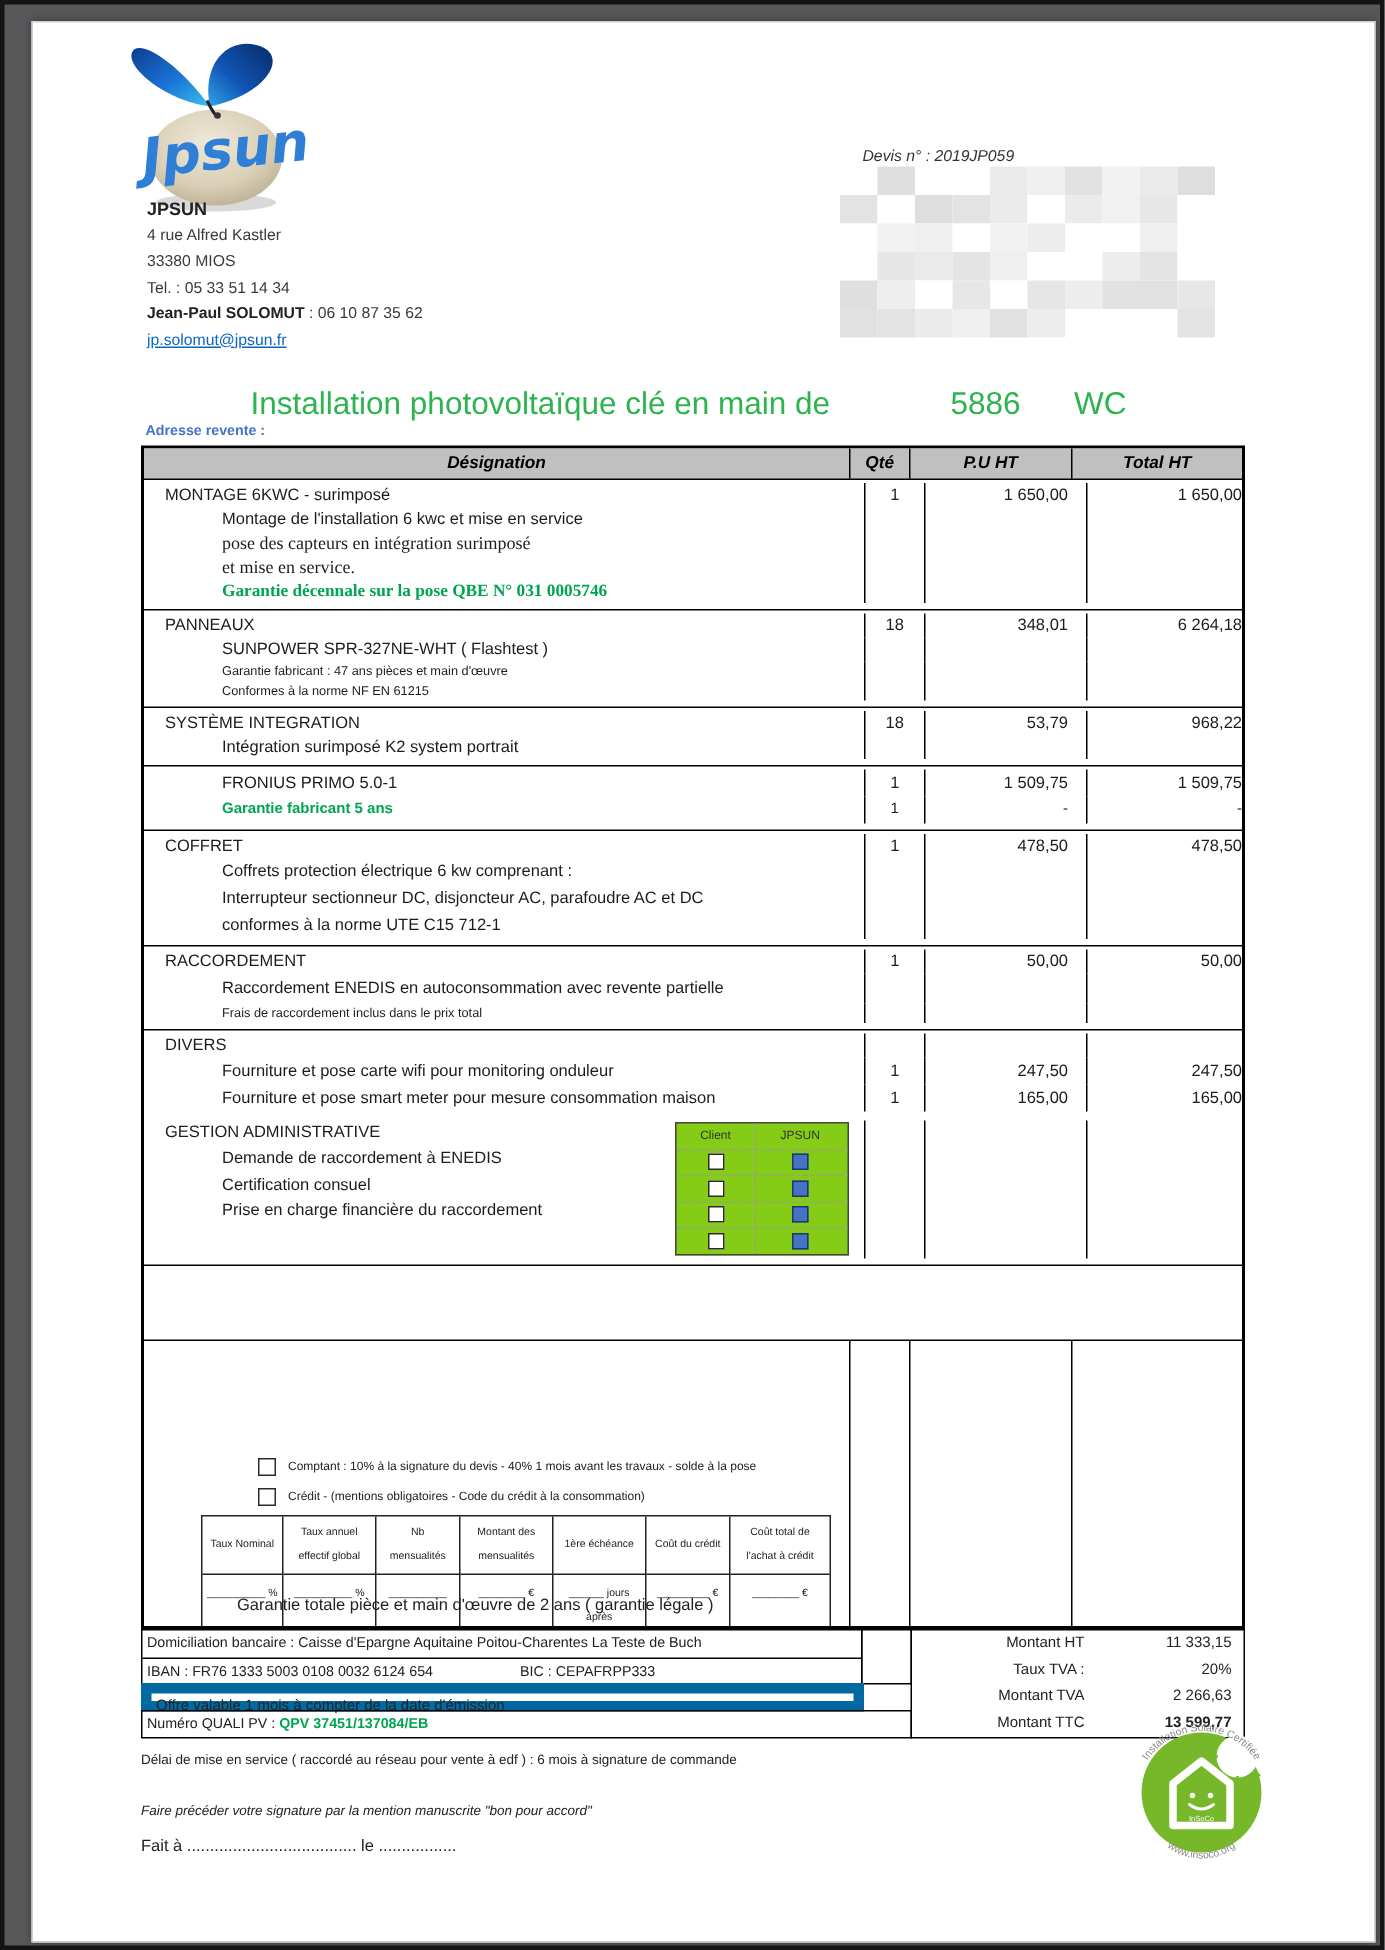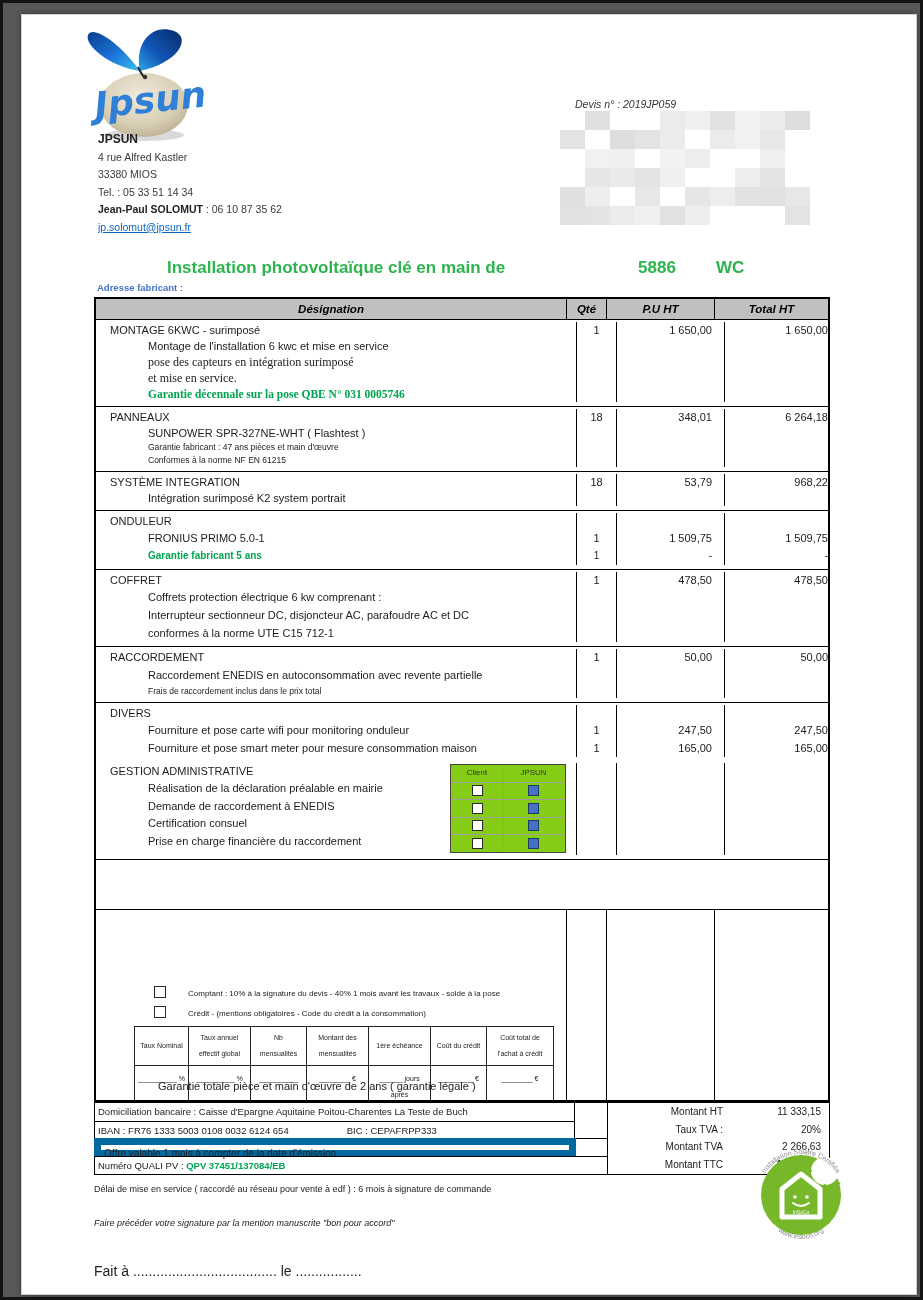--- a/index.html
+++ b/index.html
@@ -11,21 +11,21 @@
   .logo{position:absolute;left:60px;top:8px;width:130px;height:122px}
   .company{position:absolute;left:76px;top:116px;font-size:10.5px;color:#3a3a3a;line-height:17.5px}
   .company .cname{font-weight:bold;color:#222;font-size:12px}
   .company .bold{font-weight:bold;color:#222}
   .company a{color:#0a66c2;text-decoration:underline}
   .devis-no{position:absolute;left:553px;top:83px;font-style:italic;font-size:10.5px;color:#333}
   .redacted{position:absolute;left:538px;top:96px;display:grid;grid-template-columns:repeat(10,25px);grid-auto-rows:19px}
 
   
   .main{position:absolute;left:72px;top:243px;width:736px}
-  .titlebar{position:relative;height:24px;color:var(--title-green);font-weight:bold;font-size:17px}
+  .titlebar{position:relative;height:24px;color:var(--title-green);font-weight:normal;font-size:21px}
   .titlebar .t-main{position:absolute;left:73px;top:0}
   .titlebar .t-kw{position:absolute;left:528px;top:0;width:70px;text-align:center}
   .titlebar .t-unit{position:absolute;left:622px;top:0}
   .adresse{height:15px;font-size:9.5px;font-weight:bold;color:var(--blue-label);padding-left:3px}
 
   
   .itable{border:2px solid #000;width:736px;box-sizing:border-box}
   .thead{display:grid;grid-template-columns:470px 40px 108px 114px;background:var(--header-gray);border-bottom:1.5px solid #000;font-weight:bold;font-style:italic;font-size:11.5px;height:20px;line-height:20px}
   .thead div{text-align:center}
   .thead div + div{border-left:1px solid #000}
@@ -61,21 +61,21 @@
   .mrow .mc:first-child{height:100%;display:flex;align-items:center;justify-content:center}
   .mhead{font-size:8px;color:#333}
   .cb{width:11px;height:11px;border:1.5px solid #2b2b2b;background:#fff;box-sizing:border-box}
   .cb.filled{background:var(--check-blue);border-color:#1f3864}
 
   
   .erow{height:43px}
   .prow{height:190px;padding:0}
   .prow .tline{height:100%}
   .pay-cell{position:relative}
-  .p-opt{position:absolute;left:58px;display:flex;align-items:flex-start;gap:22px;font-size:8px;color:#222}
+  .p-opt{position:absolute;left:76px;display:flex;align-items:center;gap:8px;font-size:8px;color:#222}
   .p-opt .cb2{width:12px;height:12px;border:1.5px solid #2b2b2b;background:#fff;box-sizing:border-box;flex:0 0 auto}
   .credit{position:absolute;left:38px;top:116px;display:grid;border:1.5px solid #222;font-size:7px;background:#fff}
   .credit .ch{border-right:1px solid #222;border-bottom:1px solid #222;text-align:center;padding:3px 1px;display:flex;align-items:center;justify-content:center;min-height:24px;white-space:pre-line}
   .credit .cv{border-right:1px solid #222;text-align:center;padding:5px 1px 4px;white-space:pre-line}
   .credit .ch:nth-child(7n),.credit .cv:nth-child(7n){border-right:none}
   .p-gar{position:absolute;left:62px;top:168px;font-size:11px;color:#222}
 
   
   .fgrid{position:relative;width:736px;height:74px;font-size:9.5px;color:#222}
   .fbox1{position:absolute;left:0;top:0;width:481px;height:37px;border:1px solid #000;box-sizing:border-box}
@@ -87,21 +87,21 @@
   .fquali{position:absolute;left:0;top:54px;width:514px;height:19px;border:1px solid #000;box-sizing:border-box;line-height:17px;padding-left:3px}
   .fquali .qv{color:var(--green-bold);font-weight:bold}
   .ftotals{position:absolute;left:513px;top:0;width:223px;height:73px;border:1.5px solid #000;box-sizing:border-box}
   .trowt{display:flex;height:17.5px;line-height:17.5px;font-size:10px}
   .trowt .tl{width:115px;text-align:right}
   .trowt .tv{flex:1;text-align:right;padding-right:8px}
   .trowt.ttc .tv{font-weight:bold}
 
   .fnote1{margin-top:8px;font-size:9px;color:#222}
   .fnote2{margin-top:24px;font-size:9px;font-style:italic;color:#222}
-  .fnote3{margin-top:35px;font-size:14px;color:#222}
+  .fnote3{margin-top:13px;font-size:11px;color:#222}
 
   .stamp{position:absolute;left:724px;top:1124px;width:110px;height:110px}
 </style>
 </head>
 <body>
 
 <div class="viewport">
   <div class="page">
 
     <div class="logo">
@@ -206,21 +206,21 @@
         <div style="background: rgb(227, 227, 227);"></div>
       </div>
 
     <div class="main">
 
       <div class="titlebar">
         <span class="t-main">Installation photovoltaïque clé en main de</span>
         <span class="t-kw">5886</span>
         <span class="t-unit">WC</span>
       </div>
-      <div class="adresse">Adresse fabricant :</div>
+      <div class="adresse">Adresse revente :</div>
 
       <div class="itable">
         <div class="thead">
           <div>Désignation</div>
           <div>Qté</div>
           <div>P.U HT</div>
           <div>Total HT</div>
         </div>
 
         <div>
@@ -290,26 +290,20 @@
                 <div class="cell tot">968,22</div>
               </div>
               <div class="tline ind">
                 <div class="cell desig">Intégration surimposé K2 system portrait</div>
                 <div class="cell qty"></div>
                 <div class="cell pu"></div>
                 <div class="cell tot"></div>
               </div>
             </div>
             <div class="trow">
-              <div class="tline ">
-                <div class="cell desig">ONDULEUR</div>
-                <div class="cell qty"></div>
-                <div class="cell pu"></div>
-                <div class="cell tot"></div>
-              </div>
               <div class="tline ind lh18">
                 <div class="cell desig">FRONIUS PRIMO 5.0-1</div>
                 <div class="cell qty">1</div>
                 <div class="cell pu">1 509,75</div>
                 <div class="cell tot">1 509,75</div>
               </div>
               <div class="tline ind grn sm2 lh18">
                 <div class="cell desig">Garantie fabricant 5 ans</div>
                 <div class="cell qty">1</div>
                 <div class="cell pu">-</div>
@@ -387,21 +381,20 @@
                 <div class="cell pu">165,00</div>
                 <div class="cell tot">165,00</div>
               </div>
             </div>
           </div>
 
         <div class="trow grow">
           <div class="tline">
             <div class="cell desig gestion-cell">
               <div class="g-title">GESTION ADMINISTRATIVE</div>
-              <div class="g-item">Réalisation de la déclaration préalable en mairie</div>
               <div class="g-item">Demande de raccordement à ENEDIS</div>
               <div class="g-item">Certification consuel</div>
               <div class="g-item">Prise en charge financière du raccordement</div>
               <div class="mini">
                 <div class="mrow mhead">
                   <div class="mc">Client</div>
                   <div class="mc">JPSUN</div>
                 </div>
                 <div class="mrow">
                     <div class="mc">

